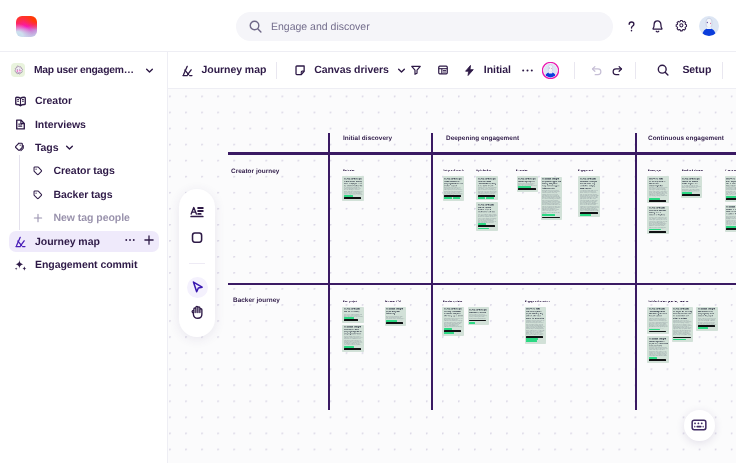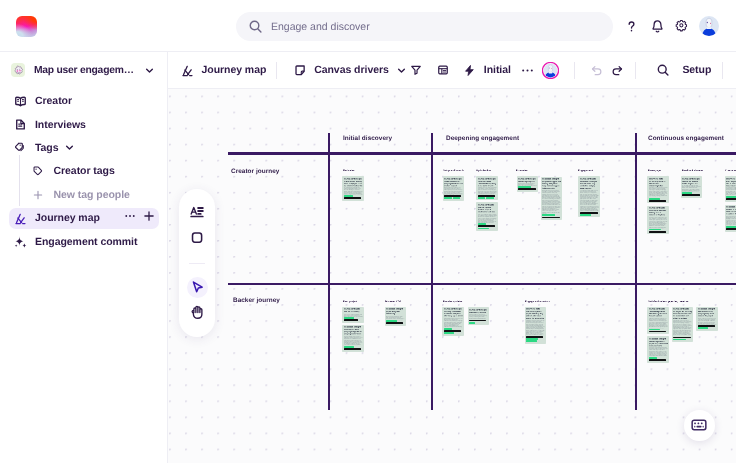--- a/index.html
+++ b/index.html
@@ -220,20 +220,29 @@
 
       <div class="subgroup">
         <div class="srow sub">
           <span class="sico">
             <svg width="12" height="12" viewBox="0 0 20 20" fill="none">
                 <path d="M3.4 9.6V4.6c0-.7.55-1.25 1.25-1.25h5.0c.34 0 .66.13.9.37l5.1 5.1c.5.5.5 1.3 0 1.8l-5.0 5.0c-.5.5-1.3.5-1.8 0l-5.1-5.1a1.27 1.27 0 0 1-.37-.9Z" stroke="#2e1a47" stroke-width="1.7" stroke-linejoin="round"></path>
                 <circle cx="6.8" cy="6.9" r="1.05" fill="#2e1a47"></circle>
               </svg>
           </span>
           <span class="slabel">Creator tags</span>
+        </div>
+        <div class="srow sub">
+          <span class="sico">
+            <svg width="12" height="12" viewBox="0 0 20 20" fill="none">
+                <path d="M3.4 9.6V4.6c0-.7.55-1.25 1.25-1.25h5.0c.34 0 .66.13.9.37l5.1 5.1c.5.5.5 1.3 0 1.8l-5.0 5.0c-.5.5-1.3.5-1.8 0l-5.1-5.1a1.27 1.27 0 0 1-.37-.9Z" stroke="#2e1a47" stroke-width="1.7" stroke-linejoin="round"></path>
+                <circle cx="6.8" cy="6.9" r="1.05" fill="#2e1a47"></circle>
+              </svg>
+          </span>
+          <span class="slabel">Backer tags</span>
         </div>
         <div class="srow sub muted">
           <span class="sico">
             <svg width="12" height="12" viewBox="0 0 20 20" fill="none">
                 <path d="M10 3.9v12.2M3.9 10h12.2" stroke="#9a93b0" stroke-width="1.8" stroke-linecap="round"></path>
               </svg>
           </span>
           <span class="slabel">New tag people</span>
         </div>
       </div>

